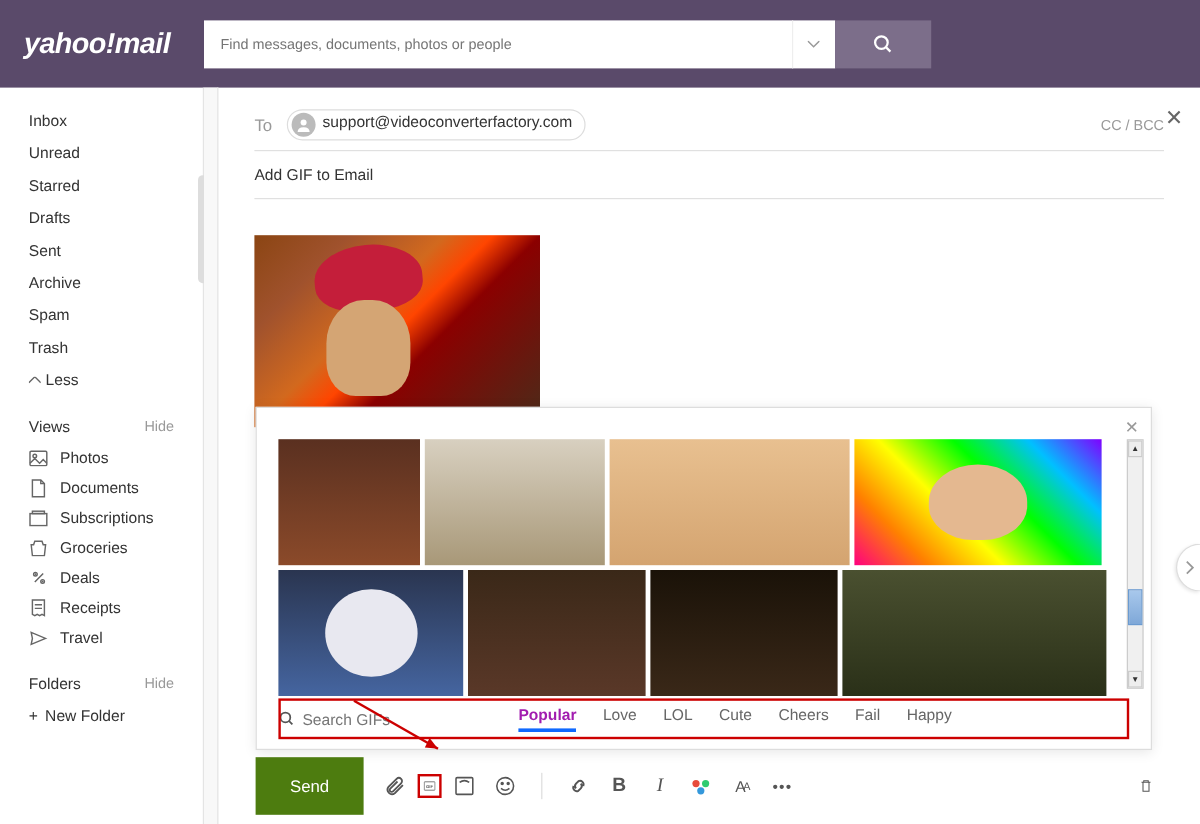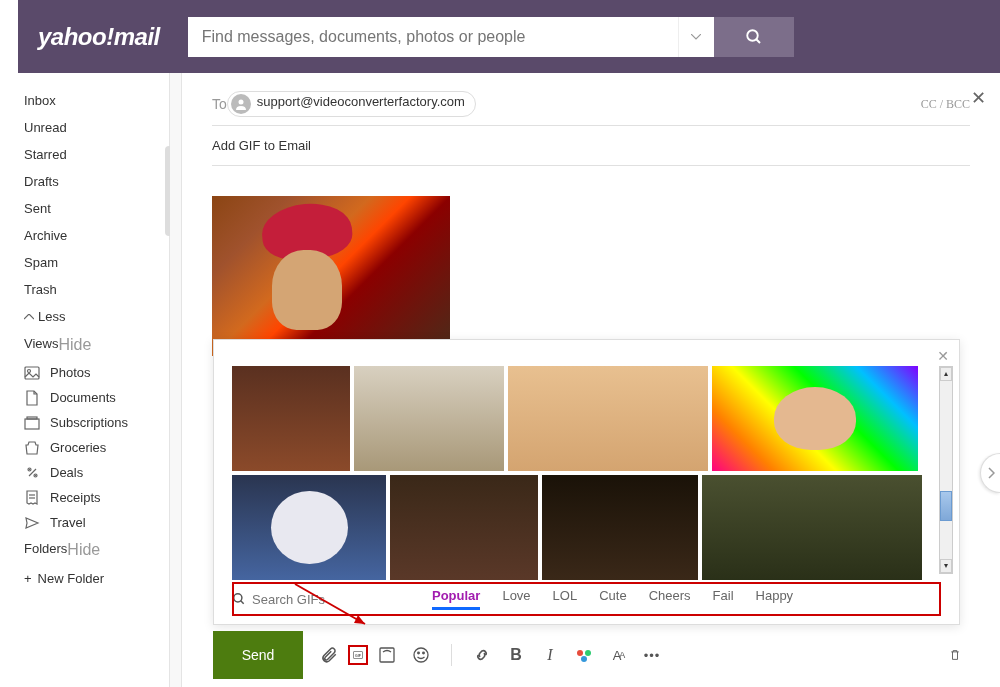--- a/index.html
+++ b/index.html
@@ -1,54 +1,54 @@
 <!DOCTYPE html>
 <html><head>
 <meta charset="utf-8">
 <style>
   * { box-sizing: border-box; margin: 0; padding: 0; }
   body { font-family: -apple-system, BlinkMacSystemFont, "Segoe UI", Helvetica, Arial, sans-serif; font-size: 13px; color: #333; background: #fff; }
   
   
-  .header { background: #5a4a6a; height: 73px; display: flex; align-items: center; padding: 0 20px; margin-left: 18px; }
+  .header { background: #5a4a6a; height: 73px; display: flex; align-items: center; padding: 0 20px; }
   .logo { color: white; font-size: 24px; font-weight: bold; font-style: italic; letter-spacing: -0.5px; margin-right: 28px; }
   .logo .excl { color: white; }
   .search-container { display: flex; align-items: center; }
-  .search-input { width: 490px; height: 40px; border: none; padding: 0 14px; font-size: 16px; color: #c2410c; background: white; }
+  .search-input { width: 490px; height: 40px; border: none; padding: 0 14px; font-size: 12px; color: #c2410c; background: white; }
   .search-dropdown { width: 36px; height: 40px; background: white; display: flex; align-items: center; justify-content: center; border-left: 1px solid #eee; }
   .search-button { width: 80px; height: 40px; background: #7c6e8a; border: none; display: flex; align-items: center; justify-content: center; }
   .search-button svg { width: 18px; height: 18px; }
   
   
   .main { display: flex; height: calc(100vh - 73px); min-height: 614px; position: relative; }
   
   
   .sidebar { width: 170px; padding: 14px 0 0 0; border-right: 1px solid #e4e4e4; position: relative; }
   .sidebar-scroll { position: absolute; right: -4px; top: 73px; width: 8px; height: 90px; background: #ddd; border-radius: 4px; }
   .compose-btn { margin: 0 13px 18px 13px; width: 144px; height: 34px; background: #b39ddb; color: white; border: none; font-size: 14px; cursor: pointer; }
   .folder-list { padding: 0 6px; }
   .folder-item { padding: 6px 18px; font-size: 13px; color: #333; cursor: pointer; }
   .folder-item.less { display: flex; align-items: center; gap: 4px; }
-  .section-header { display: flex; padding: 6px 18px; }
-  .section-header .hide { color: #999; font-size: 16px; }
+  .section-header { display: flex; justify-content: space-between; padding: 6px 18px; margin-top: 12px; }
+  .section-header .hide { color: #999; font-size: 12px; }
   .view-item { padding: 5px 18px; display: flex; align-items: center; gap: 10px; cursor: pointer; }
   .view-item .view-icon { width: 16px; height: 14px; display: inline-flex; align-items: center; justify-content: center; color: #666; }
   .new-folder { padding: 6px 18px; display: flex; align-items: center; gap: 6px; cursor: pointer; }
   
   
   .narrow-strip { width: 12px; background: #f8f8f8; border-right: 1px solid #e4e4e4; position: relative; }
   
   
   .compose-area { flex: 1; padding: 18px 30px; position: relative; }
   .close-compose { position: absolute; top: 14px; right: 14px; font-size: 18px; color: #666; cursor: pointer; }
-  .to-row { display: flex; align-items: center; border-bottom: 1px solid #e0e0e0; padding-bottom: 8px; }
+  .to-row { display: flex; align-items: center; gap: 12px; border-bottom: 1px solid #e0e0e0; padding-bottom: 8px; }
   .to-label { color: #999; font-size: 14px; }
   .recipient-chip { display: flex; align-items: flex-start; gap: 6px; border: 1px solid #ddd; border-radius: 14px; padding: 2px 10px 2px 3px; font-size: 13px; }
   .avatar-circle { width: 20px; height: 20px; border-radius: 50%; background: #bbb; display: flex; align-items: center; justify-content: center; }
-  .cc-bcc { margin-left: auto; color: #999; font-size: 12px; font-family: Liberation Serif, serif; }
+  .cc-bcc { margin-left: auto; color: #999; font-size: 12px; }
   .subject-row { padding: 12px 0; border-bottom: 1px solid #e0e0e0; font-size: 13px; }
   .body-area { padding-top: 30px; }
   .gif-preview { width: 238px; height: 160px; background: linear-gradient(135deg, #8B4513 0%, #A0522D 20%, #d2691e 40%, #ff4500 50%, #8B0000 60%, #4a2c1a 100%); position: relative; overflow: hidden; }
   .gif-preview::before { content: ""; position: absolute; top: 8px; left: 50px; width: 90px; height: 55px; background: #c41e3a; border-radius: 50% 50% 40% 40%; transform: rotate(-5deg); }
   .gif-preview::after { content: ""; position: absolute; top: 54px; left: 60px; width: 70px; height: 80px; background: #d4a574; border-radius: 45% 45% 35% 35%; }
   
   
   .gif-picker { position: absolute; left: 213px; right: 40px; bottom: 62px; background: white; border: 1px solid #ddd; box-shadow: 0 2px 10px rgba(0,0,0,0.1); }
   .gif-picker-close { position: absolute; top: 8px; right: 10px; color: #999; cursor: pointer; font-size: 14px; }
   .gif-grid { padding: 26px 18px 10px 18px; display: flex; flex-direction: column; gap: 4px; height: 240px; overflow: hidden; position: relative; }

